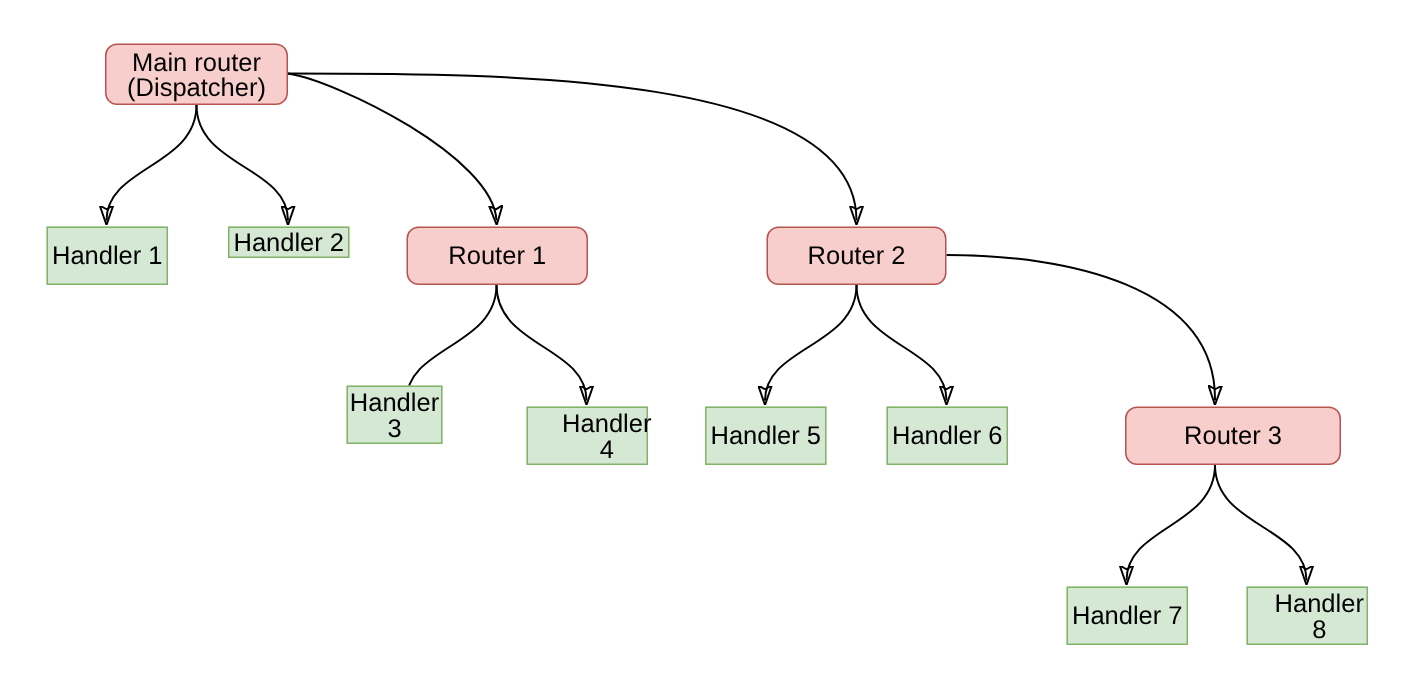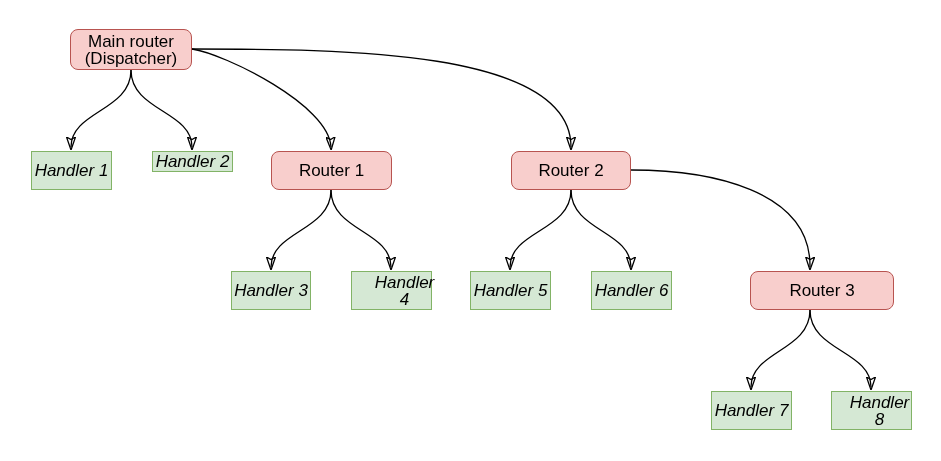--- a/index.html
+++ b/index.html
@@ -39,21 +39,20 @@
     white-space: pre-line;
   }
   .node.router {
     background: var(--router-fill, #f8cecc);
     border: 1.3px solid var(--router-stroke, #b85450);
     border-radius: 8px;
   }
   .node.handler {
     background: var(--handler-fill, #d5e8d4);
     border: 1.3px solid var(--handler-stroke, #82b366);
-    font-style: italic;
   }
 </style>
 </head>
 <body>
 
 <div class="canvas">
 
   <svg class="edges" width="941" height="461" viewBox="0 0 941 461">
     <defs>
       <marker id="arrow" viewBox="0 0 13 10" refX="10" refY="5" markerWidth="13" markerHeight="10" markerUnits="userSpaceOnUse" orient="auto">
@@ -77,21 +76,21 @@
 (Dispatcher)</div>
 
   <div class="node handler" style="left:31px;  top:151px; width:81px;  height:39px;">Handler 1</div>
 
   <div class="node handler" style="left:152px; top:151px; width:81px;  height:21px;">Handler 2</div>
 
   <div class="node router" style="left:271px; top:151px; width:121px; height:39px;">Router 1</div>
 
   <div class="node router" style="left:511px; top:151px; width:120px; height:39px;">Router 2</div>
 
-  <div class="node handler" style="left:231px; top:271px; width:80px;  height:39px;">Handler 3</div>
+  <div class="node handler" style="left:231px; top:257px; width:64px;  height:39px;">Handler 3</div>
 
   <div class="node handler" style="left:351px; top:271px; width:81px;  height:39px;padding-left:26px;">Handler 4</div>
 
   <div class="node handler" style="left:470px; top:271px; width:81px;  height:39px;">Handler 5</div>
 
   <div class="node handler" style="left:591px; top:271px; width:81px;  height:39px;">Handler 6</div>
 
   <div class="node router" style="left:750px; top:271px; width:144px; height:39px;">Router 3</div>
 
   <div class="node handler" style="left:711px; top:391px; width:81px;  height:39px;">Handler 7</div>

